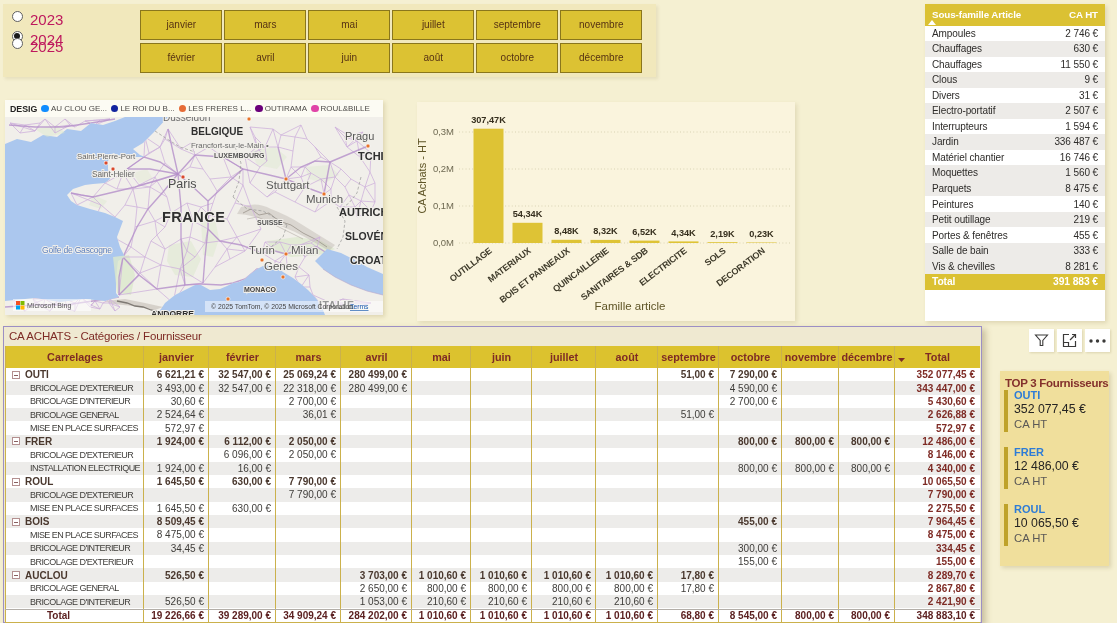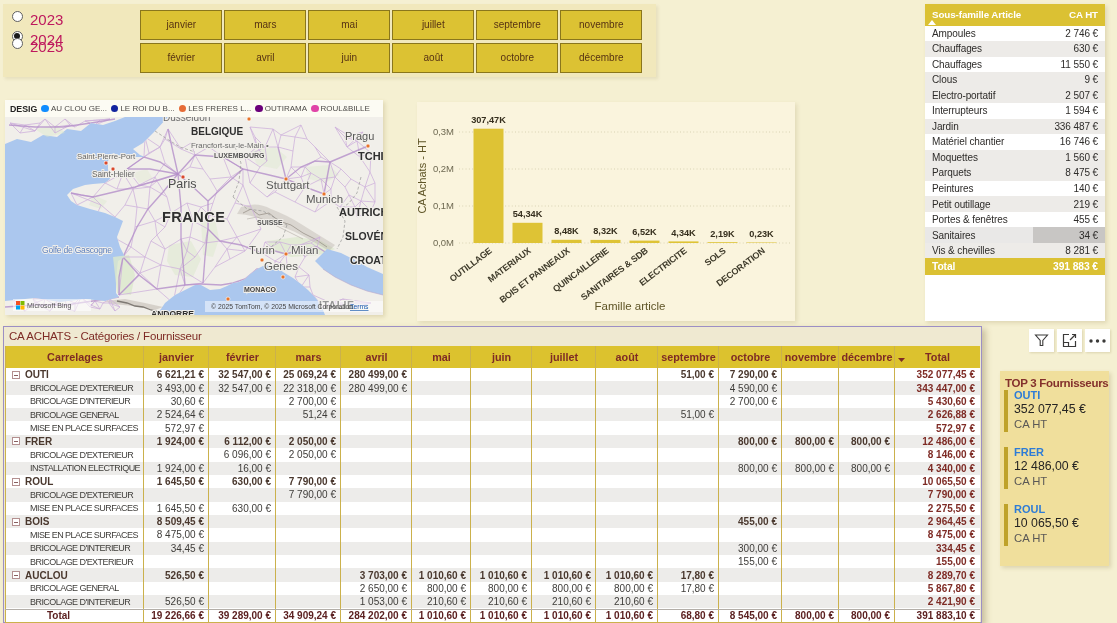--- a/index.html
+++ b/index.html
@@ -607,20 +607,24 @@
       <span class="vl">630 €</span>
     </div>
 <div class="row">
       <span class="nm">Chauffages</span>
       <span class="vl">11 550 €</span>
     </div>
 <div class="row alt">
       <span class="nm">Clous</span>
       <span class="vl">9 €</span>
     </div>
+<div class="row">
+      <span class="nm">Divers</span>
+      <span class="vl">31 €</span>
+    </div>
 <div class="row alt">
       <span class="nm">Electro-portatif</span>
       <span class="vl">2 507 €</span>
     </div>
 <div class="row">
       <span class="nm">Interrupteurs</span>
       <span class="vl">1 594 €</span>
     </div>
 <div class="row alt">
       <span class="nm">Jardin</span>
@@ -643,23 +647,23 @@
       <span class="vl">140 €</span>
     </div>
 <div class="row alt">
       <span class="nm">Petit outillage</span>
       <span class="vl">219 €</span>
     </div>
 <div class="row">
       <span class="nm">Portes &amp; fenêtres</span>
       <span class="vl">455 €</span>
     </div>
-<div class="row" style="background:#E9E8E7">
-      <span class="nm">Sanitaires</span>
-      <span class="vl" style="background:#C8C6C4;height:100%;display:flex;align-items:center;justify-content:flex-end;width:72px">34 €</span>
+<div class="row alt">
+      <span class="nm">Salle de bain</span>
+      <span class="vl">333 €</span>
     </div>
 <div class="row alt">
       <span class="nm">Vis &amp; chevilles</span>
       <span class="vl">8 281 €</span>
     </div>
 <div class="tot">
       <span style="padding-left:7px">Total</span>
       <span style="margin-left:auto;padding-right:7px">391 883 €</span>
     </div>
 </div>
@@ -707,21 +711,21 @@
 <div class="mrow">
 <div class="mc" style="left:25px;width:114px;font-size:9px;letter-spacing:-0.55px">BRICOLAGE D'INTERIEUR</div>
 <div class="mc r" style="left:139px;width:60px">30,60 €</div>
 <div class="mc r" style="left:271px;width:60px">2 700,00 €</div>
 <div class="mc r" style="left:714px;width:58px">2 700,00 €</div>
 <div class="mc r tcol" style="left:890px;width:80px">5 430,60 €</div>
 </div>
 <div class="mrow alt">
 <div class="mc" style="left:25px;width:114px;font-size:9px;letter-spacing:-0.55px">BRICOLAGE GENERAL</div>
 <div class="mc r" style="left:139px;width:60px">2 524,64 €</div>
-<div class="mc r" style="left:271px;width:60px">51,24 €</div>
+<div class="mc r" style="left:271px;width:60px">36,01 €</div>
 <div class="mc r" style="left:653px;width:56px">51,00 €</div>
 <div class="mc r tcol" style="left:890px;width:80px">2 626,88 €</div>
 </div>
 <div class="mrow">
 <div class="mc" style="left:25px;width:114px;font-size:9px;letter-spacing:-0.55px">MISE EN PLACE SURFACES</div>
 <div class="mc r" style="left:139px;width:60px">572,97 €</div>
 <div class="mc r tcol" style="left:890px;width:80px">572,97 €</div>
 </div>
 <div class="mrow alt">
 <div class="mc gname" style="left:7px;width:132px"><span class="exp"></span>FRER</div>
@@ -763,21 +767,21 @@
 <div class="mrow">
 <div class="mc" style="left:25px;width:114px;font-size:9px;letter-spacing:-0.55px">MISE EN PLACE SURFACES</div>
 <div class="mc r" style="left:139px;width:60px">1 645,50 €</div>
 <div class="mc r" style="left:204px;width:62px">630,00 €</div>
 <div class="mc r tcol" style="left:890px;width:80px">2 275,50 €</div>
 </div>
 <div class="mrow alt">
 <div class="mc gname" style="left:7px;width:132px"><span class="exp"></span>BOIS</div>
 <div class="mc r gval" style="left:139px;width:60px">8 509,45 €</div>
 <div class="mc r gval" style="left:714px;width:58px">455,00 €</div>
-<div class="mc r tcol" style="left:890px;width:80px">2 964,45 €</div>
+<div class="mc r tcol" style="left:890px;width:80px">7 964,45 €</div>
 </div>
 <div class="mrow">
 <div class="mc" style="left:25px;width:114px;font-size:9px;letter-spacing:-0.55px">MISE EN PLACE SURFACES</div>
 <div class="mc r" style="left:139px;width:60px">8 475,00 €</div>
 <div class="mc r tcol" style="left:890px;width:80px">8 475,00 €</div>
 </div>
 <div class="mrow alt">
 <div class="mc" style="left:25px;width:114px;font-size:9px;letter-spacing:-0.55px">BRICOLAGE D'INTERIEUR</div>
 <div class="mc r" style="left:139px;width:60px">34,45 €</div>
 <div class="mc r" style="left:714px;width:58px">300,00 €</div>
@@ -800,21 +804,21 @@
 <div class="mc r tcol" style="left:890px;width:80px">8 289,70 €</div>
 </div>
 <div class="mrow">
 <div class="mc" style="left:25px;width:114px;font-size:9px;letter-spacing:-0.55px">BRICOLAGE GENERAL</div>
 <div class="mc r" style="left:336px;width:66px">2 650,00 €</div>
 <div class="mc r" style="left:407px;width:54px">800,00 €</div>
 <div class="mc r" style="left:466px;width:56px">800,00 €</div>
 <div class="mc r" style="left:527px;width:59px">800,00 €</div>
 <div class="mc r" style="left:591px;width:57px">800,00 €</div>
 <div class="mc r" style="left:653px;width:56px">17,80 €</div>
-<div class="mc r tcol" style="left:890px;width:80px">5 867,80 €</div>
+<div class="mc r tcol" style="left:890px;width:80px">2 867,80 €</div>
 </div>
 <div class="mrow alt">
 <div class="mc" style="left:25px;width:114px;font-size:9px;letter-spacing:-0.55px">BRICOLAGE D'INTERIEUR</div>
 <div class="mc r" style="left:139px;width:60px">526,50 €</div>
 <div class="mc r" style="left:336px;width:66px">1 053,00 €</div>
 <div class="mc r" style="left:407px;width:54px">210,60 €</div>
 <div class="mc r" style="left:466px;width:56px">210,60 €</div>
 <div class="mc r" style="left:527px;width:59px">210,60 €</div>
 <div class="mc r" style="left:591px;width:57px">210,60 €</div>
 <div class="mc r tcol" style="left:890px;width:80px">2 421,90 €</div>
@@ -826,21 +830,21 @@
 <div class="mc r" style="left:271px;width:60px">34 909,24 €</div>
 <div class="mc r" style="left:336px;width:66px">284 202,00 €</div>
 <div class="mc r" style="left:407px;width:54px">1 010,60 €</div>
 <div class="mc r" style="left:466px;width:56px">1 010,60 €</div>
 <div class="mc r" style="left:527px;width:59px">1 010,60 €</div>
 <div class="mc r" style="left:591px;width:57px">1 010,60 €</div>
 <div class="mc r" style="left:653px;width:56px">68,80 €</div>
 <div class="mc r" style="left:714px;width:58px">8 545,00 €</div>
 <div class="mc r" style="left:777px;width:52px">800,00 €</div>
 <div class="mc r" style="left:834px;width:51px">800,00 €</div>
-<div class="mc r" style="left:890px;width:80px">391 883,10 €</div>
+<div class="mc r" style="left:890px;width:80px">348 883,10 €</div>
 </div>
 </div>
 <div class="vline" style="left:139px;top:19px;height:276.03px"></div>
 <div class="vline" style="left:204px;top:19px;height:276.03px"></div>
 <div class="vline" style="left:271px;top:19px;height:276.03px"></div>
 <div class="vline" style="left:336px;top:19px;height:276.03px"></div>
 <div class="vline" style="left:407px;top:19px;height:276.03px"></div>
 <div class="vline" style="left:466px;top:19px;height:276.03px"></div>
 <div class="vline" style="left:527px;top:19px;height:276.03px"></div>
 <div class="vline" style="left:591px;top:19px;height:276.03px"></div>

